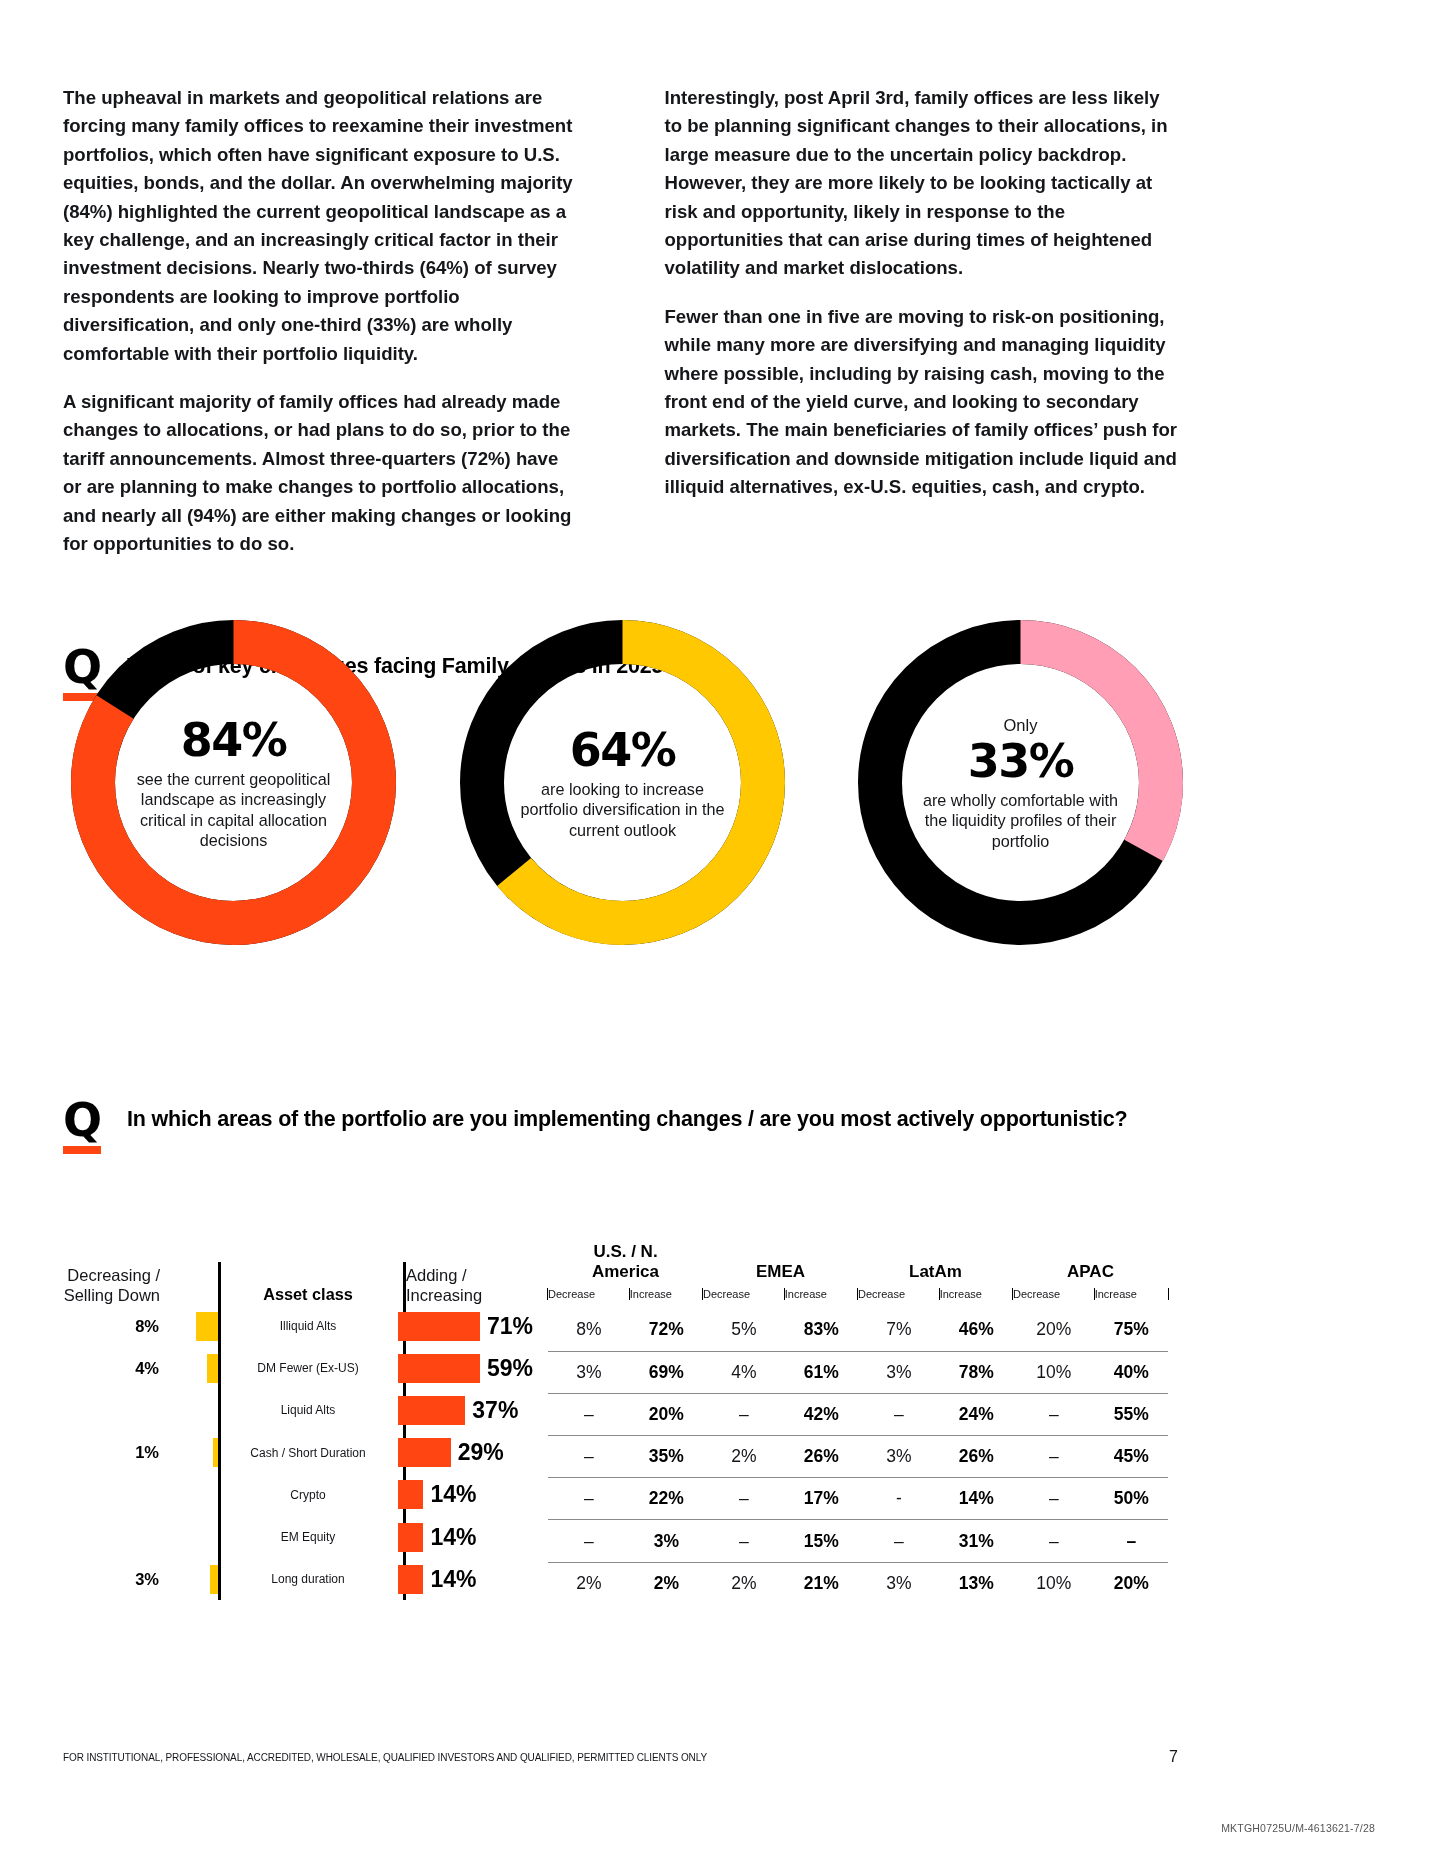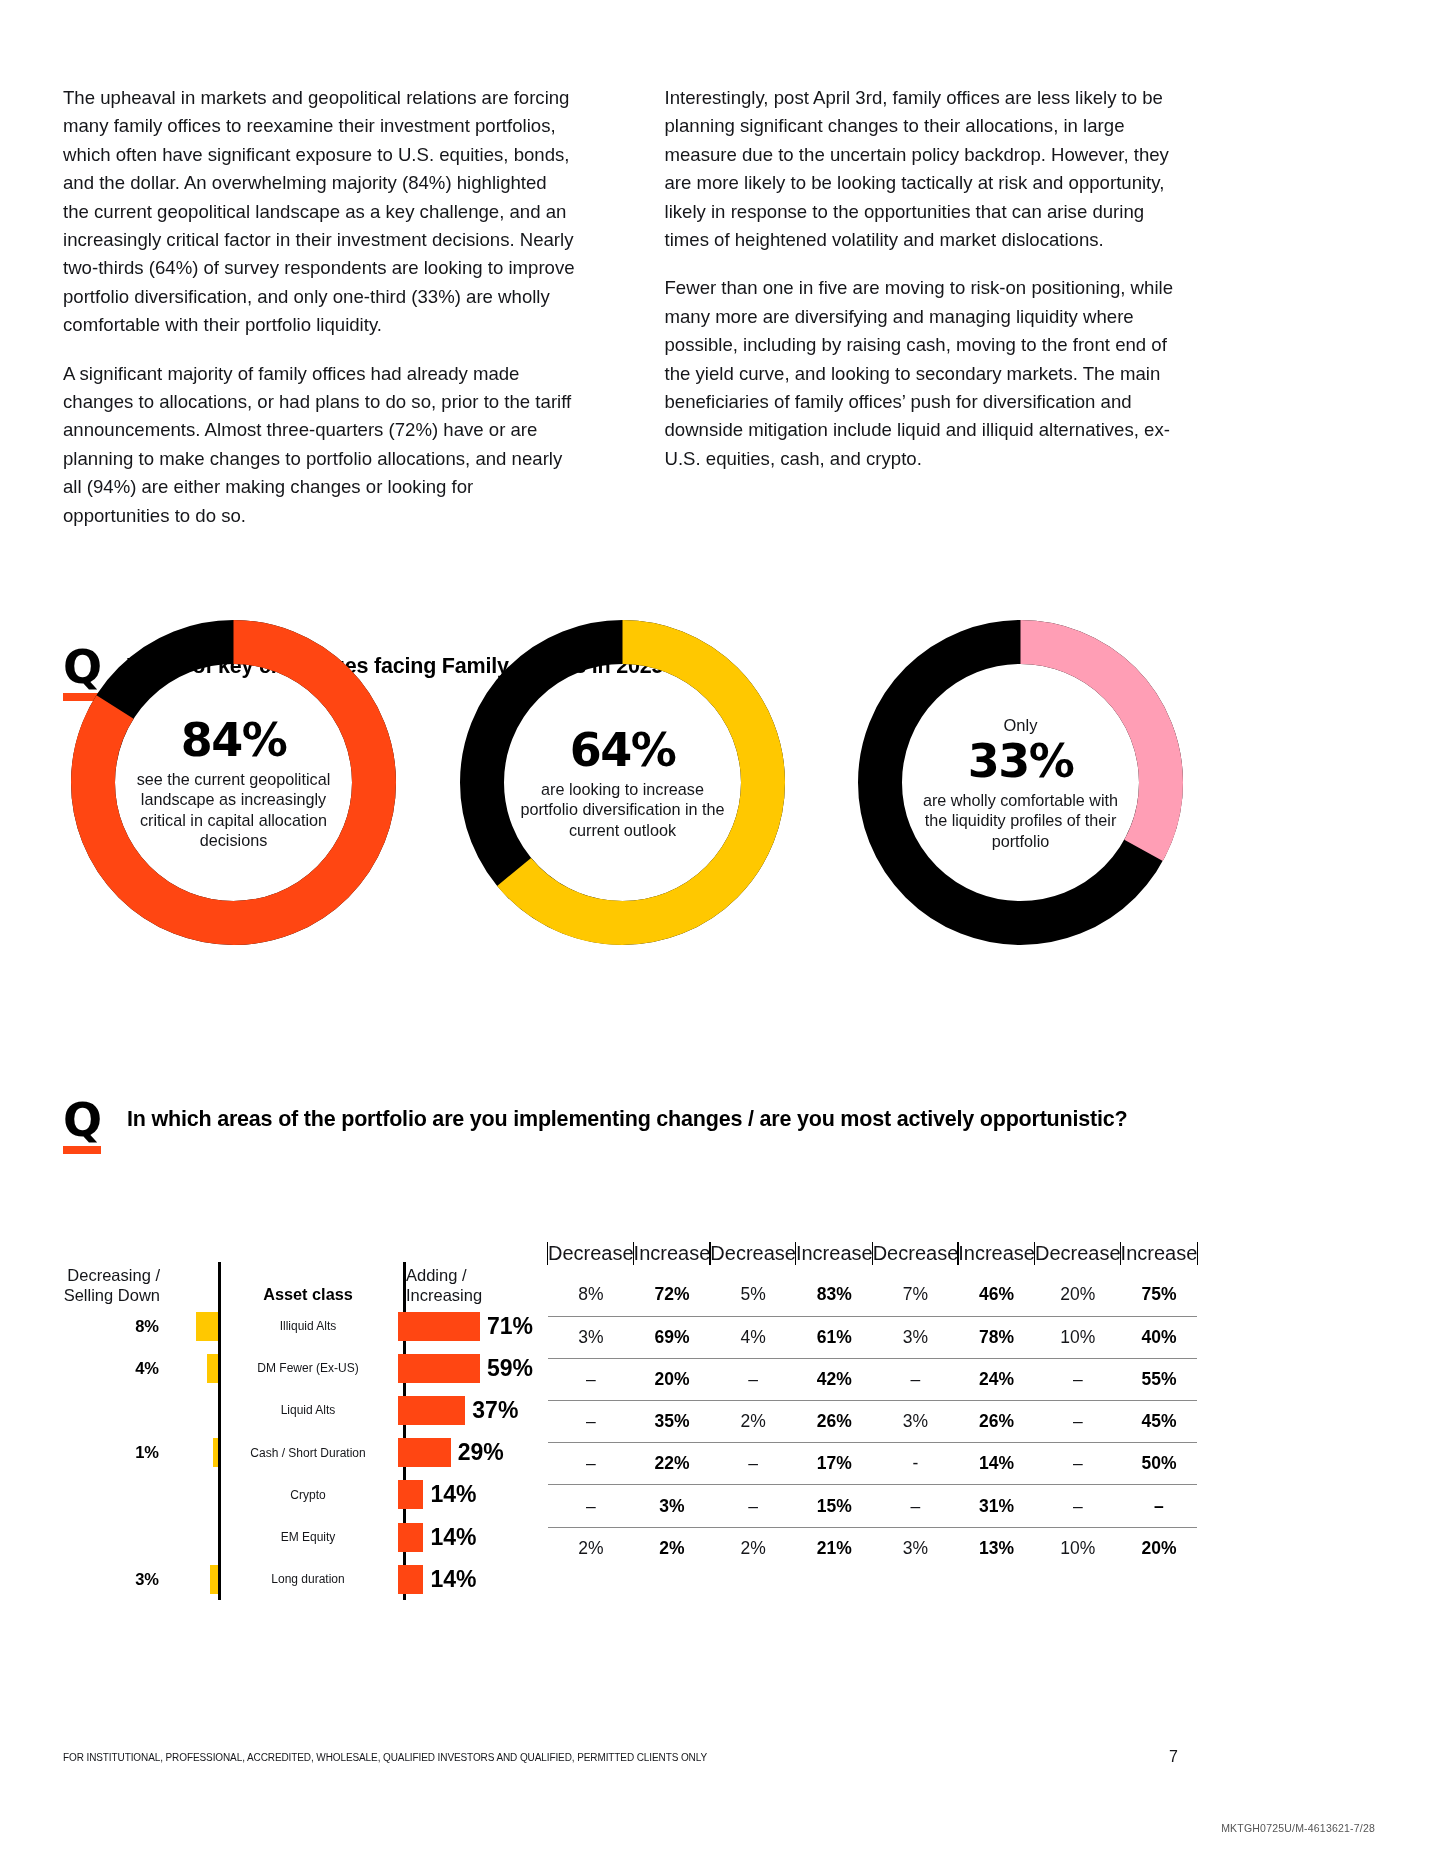--- a/index.html
+++ b/index.html
@@ -9,21 +9,21 @@
     background:#ffffff;
     font-family:"Liberation Sans", sans-serif;
     color:#111111;
     position:relative;
     overflow:hidden;
   }
   .page { position:absolute; inset:0; }
 
   
   .intro { position:absolute; left:63px; top:84px; width:1115px;
-           display:flex; gap:88px; }
+           display:flex; gap:88px;font-weight:bold; }
   .col { width:530px; }
   .col p { margin:0 0 20px 0; font-size:18.6px; line-height:28.4px; color:#15161a; }
   .col p:last-child { margin-bottom:0; }
 
   
   .qsec { position:absolute; display:flex; align-items:flex-start; gap:20px; }
   .qmark { position:relative; width:44px; flex:none; }
   .qmark .qletter {
     font-family:"DejaVu Sans", sans-serif;
     font-weight:bold; font-size:46px; line-height:44px;
@@ -71,21 +71,21 @@
             white-space:nowrap; }
   .axisL { position:absolute; left:218px; width:2.5px; background:#000; }
   .axisR { position:absolute; left:403px; width:2.5px; background:#000; }
 
   
   .table { position:absolute; left:548px; top:1240px; width:620px;
            border-collapse:collapse; }
   .table .reg-head td { font-size:17px; font-weight:bold; color:#000;
                         text-align:center; padding:0 0 4px 0; line-height:20px;
                         vertical-align:bottom; height:46px;}
-  .table .sub-head td { font-size:20px; color:#15161a; text-align:left;
+  .table .sub-head td { font-size:11px; color:#15161a; text-align:left;
                         padding:2px 0 9px 0; position:relative; white-space:nowrap;}
   .table .sub-head td.sep:before {
     content:""; position:absolute; left:-1px; top:2px; bottom:9px;
     width:1.4px; background:#000;
   }
   .table .sub-head td.sep-end:after {
     content:""; position:absolute; right:-1px; top:2px; bottom:9px;
     width:1.4px; background:#000;
   }
   .table tbody td { font-size:17.5px; text-align:center; height:42.2px;
@@ -244,20 +244,26 @@
         <div class="bc-name">Long duration</div>
         <div class="bc-incwrap">
           <div class="bc-incbar" style="width:25.48px; background:#FF4612"></div>
           <div class="bc-inc">14%</div>
         </div>
       </div>
     </div>
 
   <table class="table" id="regtable">
       <thead>
+        <tr class="reg-head">
+          <td colspan="2">U.S. / N.<br>America</td>
+          <td colspan="2">EMEA</td>
+          <td colspan="2">LatAm</td>
+          <td colspan="2">APAC</td>
+        </tr>
         <tr class="sub-head">
           <td class="sep">Decrease</td>
           <td class="sep">Increase</td>
           <td class="sep">Decrease</td>
           <td class="sep">Increase</td>
           <td class="sep">Decrease</td>
           <td class="sep">Increase</td>
           <td class="sep">Decrease</td>
           <td class="sep sep-end">Increase</td>
         </tr>

